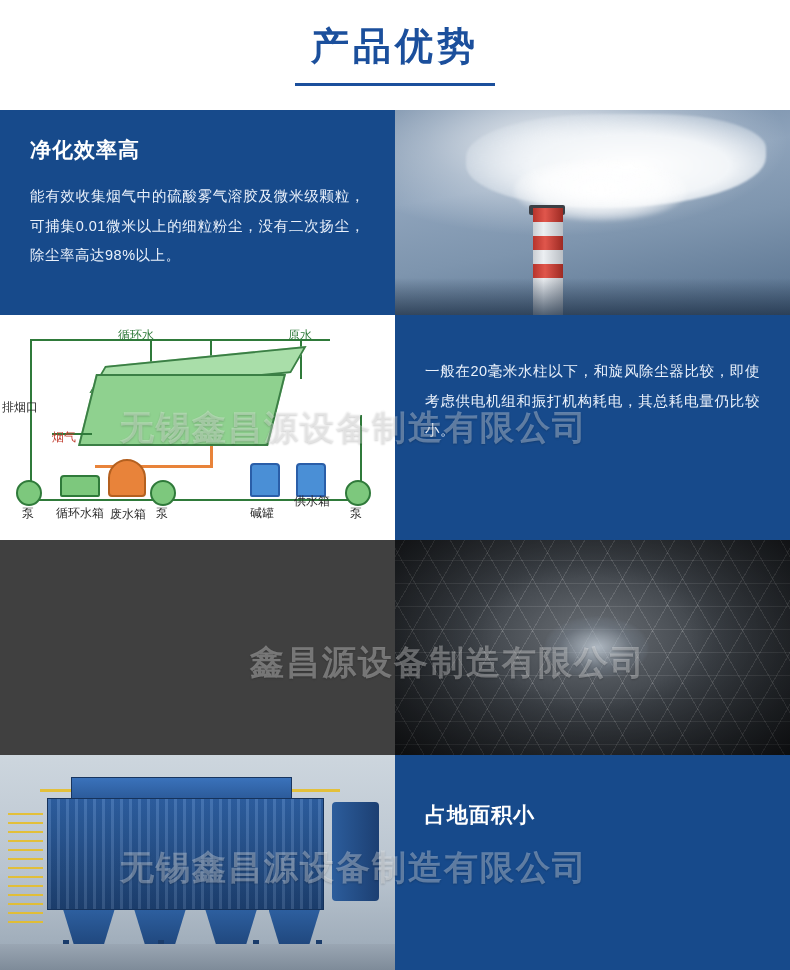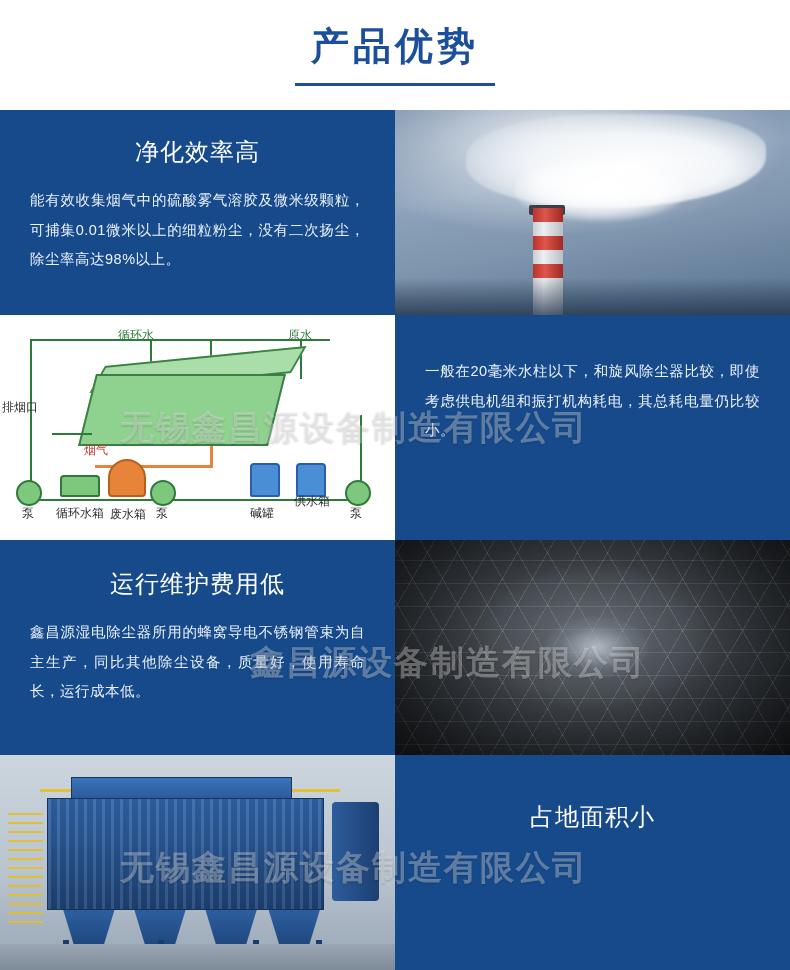--- a/index.html
+++ b/index.html
@@ -49,24 +49,23 @@
   .cell {
     position: absolute;
     overflow: hidden;
   }
   .text-cell {
     background: #174a8b;
     color: #ffffff;
     padding: 26px 30px 20px 30px;
   }
   .cell-title {
-    font-size: 24px;
-    font-weight: normal;
+    font-size: 21px;
+    font-weight: bold;
     color: #ffffff;
-    text-align: center;
     letter-spacing: 1px;
     margin-bottom: 18px;
   }
   .cell-body {
     font-size: 14.5px;
     line-height: 2.05;
     color: #eaf1fb;
     text-align: justify;
     letter-spacing: 0.5px;
   }
@@ -349,40 +348,36 @@
         <div class="dg-pump" style="left:150px; top:165px;"></div>
         <div class="dg-pump" style="left:345px; top:165px;"></div>
 
         <div class="dg-tank dg-tank-green" style="left:60px; top:160px; width:40px; height:22px;"></div>
         <div class="dg-tank dg-tank-orange" style="left:108px; top:144px; width:38px; height:38px;"></div>
         <div class="dg-tank" style="left:250px; top:148px; width:30px; height:34px;"></div>
         <div class="dg-tank" style="left:296px; top:148px; width:30px; height:34px;"></div>
 
         <div class="dg-label dg-label-green" style="left:118px; top:12px;">循环水</div>
         <div class="dg-label dg-label-green" style="left:288px; top:12px;">原水</div>
-        <div class="dg-label dg-label-red" style="left:52px; top:127px;margin-left:32px;">烟气</div>
+        <div class="dg-label dg-label-red" style="left:52px; top:114px;">烟气</div>
         <div class="dg-label" style="left:2px; top:84px;">排烟口</div>
         <div class="dg-label" style="left:22px; top:190px;">泵</div>
         <div class="dg-label" style="left:56px; top:190px;">循环水箱</div>
         <div class="dg-label" style="left:110px; top:191px;">废水箱</div>
         <div class="dg-label" style="left:156px; top:190px;">泵</div>
         <div class="dg-label" style="left:250px; top:190px;">碱罐</div>
         <div class="dg-label" style="left:294px; top:178px;">供水箱</div>
         <div class="dg-label" style="left:350px; top:190px;">泵</div>
       </div>
     </div>
 
     <div class="cell text-cell" style="left:395px; top:205px; width:395px; height:225px; padding-top:42px;">
       <div class="cell-body">一般在20毫米水柱以下，和旋风除尘器比较，即使考虑供电机组和振打机构耗电，其总耗电量仍比较小。</div>
     </div>
 
-    <div class="cell text-cell" style="left:0px; top:430px; width:395px; height:215px; padding-top:28px;">
-      <div class="cell-title">运行维护费用低</div>
-      <div class="cell-body">鑫昌源湿电除尘器所用的蜂窝导电不锈钢管束为自主生产，同比其他除尘设备，质量好，使用寿命长，运行成本低。</div>
-    </div>
 
     <div class="cell img-cell" style="left:395px; top:430px; width:395px; height:215px;">
       <div class="honeycomb">
         <div class="hc-grid"></div>
         <div class="hc-center"></div>
         <div class="hc-vig"></div>
       </div>
     </div>
 
     <div class="cell img-cell" style="left:0px; top:645px; width:395px; height:215px;">

